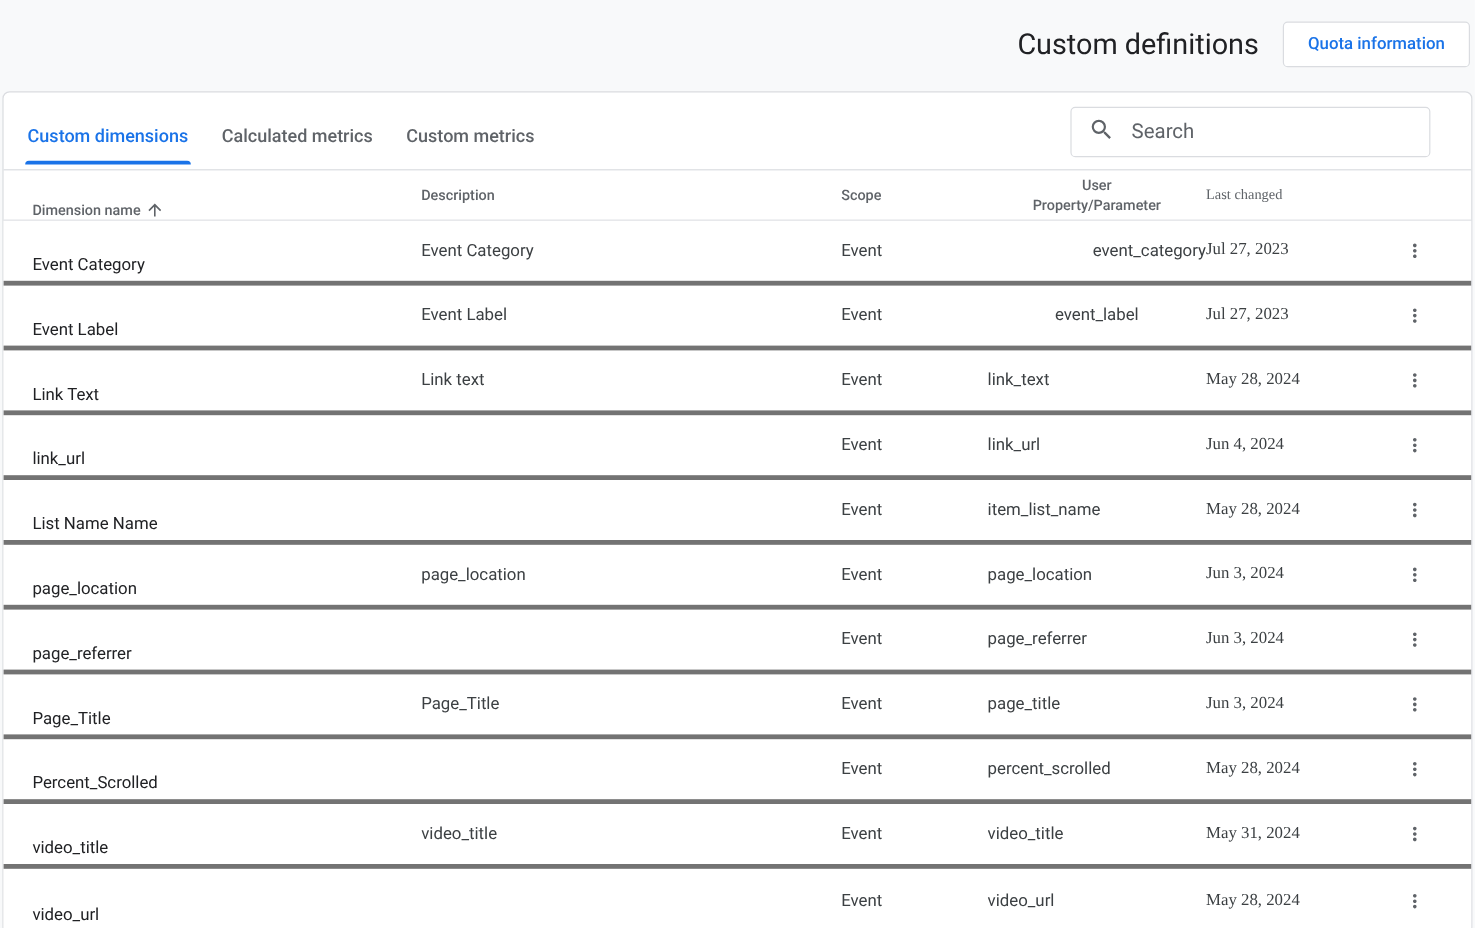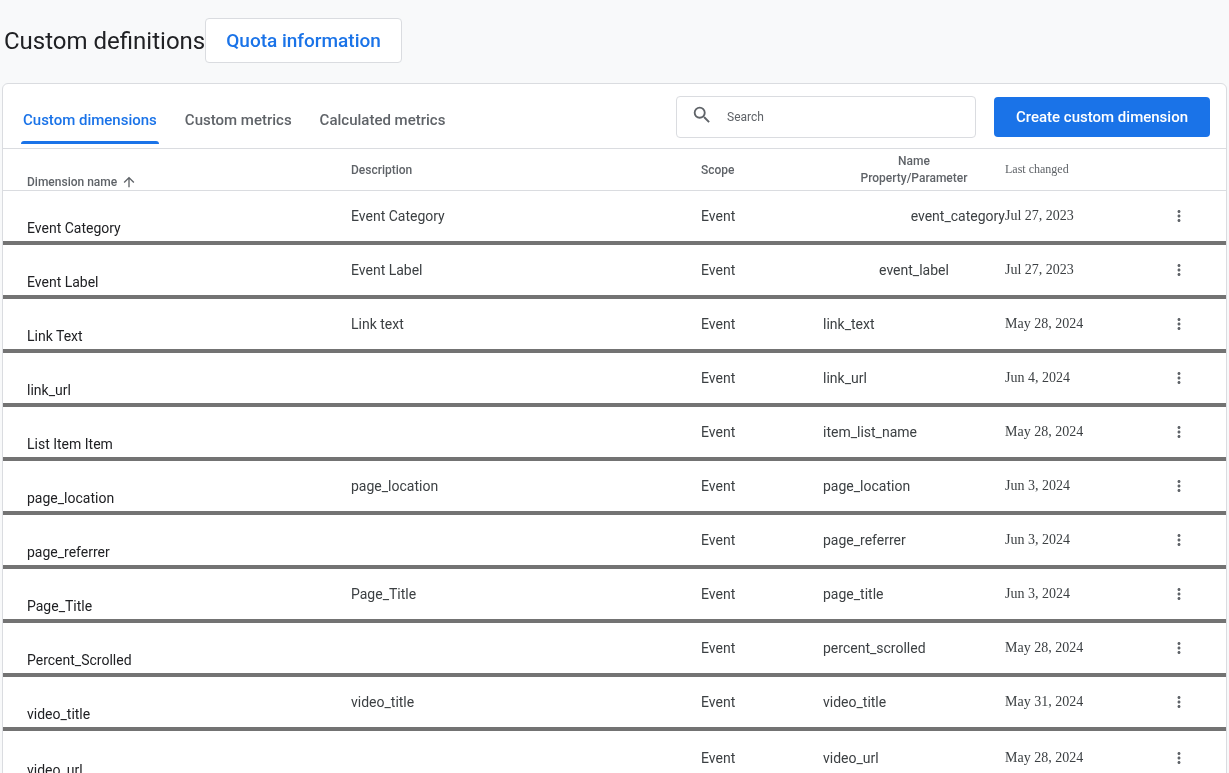--- a/index.html
+++ b/index.html
@@ -9,39 +9,40 @@
     }
     body {
       font-family: 'Google Sans', Roboto, Arial, sans-serif;
       background: #f8f9fa;
       color: #202124;
       width: 1229px;
     }
     .page-header {
       padding: 18px 0 20px 4px;
       display: flex;
-      justify-content: flex-start;
-      align-items: center;
+      justify-content: flex-end;
+      align-items: center;
+      gap: 20px;
     }
     .page-title {
       font-size: 24px;
       font-weight: 400;
       color: #202124;
     }
     .quota-btn {
       background: #fff;
       border: 1px solid #dadce0;
       border-radius: 4px;
       padding: 10px 20px;
       color: #1a73e8;
-      font-size: 19px;
+      font-size: 14px;
       font-weight: 500;
       cursor: pointer;
       font-family: inherit;
-      margin-right: 18px;
+      margin-right: 4px;
     }
     .card {
       background: #fff;
       border: 1px solid #dadce0;
       border-radius: 6px;
       margin: 0 2px;
     }
     .toolbar {
       display: flex;
       align-items: center;
@@ -92,21 +93,21 @@
     }
     .search-box svg {
       fill: #5f6368;
       width: 22px;
       height: 22px;
       margin-right: 14px;
     }
     .search-box input {
       border: none;
       outline: none;
-      font-size: 12px;
+      font-size: 17px;
       color: #202124;
       width: 100%;
       font-family: inherit;
     }
     .search-box input::placeholder {
       color: #5f6368;
     }
     .create-btn {
       background: #1a73e8;
       color: #fff;
@@ -191,46 +192,45 @@
 
 <div class="page-header">
   <h1 class="page-title">Custom definitions</h1>
   <button class="quota-btn">Quota information</button>
 </div>
 
 <div class="card">
   <div class="toolbar">
     <div class="tabs">
       <div class="tab active">Custom dimensions</div>
+      <div class="tab">Calculated metrics</div>
       <div class="tab">Custom metrics</div>
-      <div class="tab">Calculated metrics</div>
     </div>
     <div class="spacer"></div>
     <div class="search-box">
       <span>
         <svg viewBox="0 0 24 24">
             <path d="M15.5 14h-.79l-.28-.27A6.471 6.471 0 0016 9.5 6.5 6.5 0 109.5 16c1.61 0 3.09-.59 4.23-1.57l.27.28v.79l5 4.99L20.49 19l-4.99-5zm-6 0C7.01 14 5 11.99 5 9.5S7.01 5 9.5 5 14 7.01 14 9.5 11.99 14 9.5 14z"></path>
           </svg>
       </span>
       <input type="text" placeholder="Search" style="">
     </div>
-    <button class="create-btn">Create custom dimension</button>
   </div>
 
   <div class="table-head">
     <div class="col-head c-name">
       <span>Dimension name</span>
       <svg class="sort-arrow" viewBox="0 0 24 24">
           <path d="M4 12l1.41 1.41L11 7.83V20h2V7.83l5.58 5.59L20 12l-8-8-8 8z"></path>
         </svg>
     </div>
     <div class="col-head c-desc">Description</div>
     <div class="col-head c-scope">Scope</div>
     <div class="col-head c-prop two-line">
-      <span>Name</span>
+      <span>User</span>
       <span>Property/Parameter</span>
     </div>
     <div class="col-head c-date">Last changed</div>
     <div class="col-head c-act"></div>
   </div>
 
   <div id="table-rows">
       <div class="row">
         <div class="cell c-name">Event Category</div>
         <div class="cell c-desc">Event Category</div>
@@ -281,21 +281,21 @@
         <div class="cell c-date">Jun 4, 2024</div>
         <div class="cell c-act">
           <div class="more-btn">
             <svg viewBox="0 0 24 24">
               <path d="M12 8c1.1 0 2-.9 2-2s-.9-2-2-2-2 .9-2 2 .9 2 2 2zm0 2c-1.1 0-2 .9-2 2s.9 2 2 2 2-.9 2-2-.9-2-2-2zm0 6c-1.1 0-2 .9-2 2s.9 2 2 2 2-.9 2-2-.9-2-2-2z"></path>
             </svg>
           </div>
         </div>
       </div>
       <div class="row">
-        <div class="cell c-name">List Item Item</div>
+        <div class="cell c-name">List Name Name</div>
         <div class="cell c-desc"></div>
         <div class="cell c-scope">Event</div>
         <div class="cell c-prop" style="text-align: left;">item_list_name</div>
         <div class="cell c-date">May 28, 2024</div>
         <div class="cell c-act">
           <div class="more-btn">
             <svg viewBox="0 0 24 24">
               <path d="M12 8c1.1 0 2-.9 2-2s-.9-2-2-2-2 .9-2 2 .9 2 2 2zm0 2c-1.1 0-2 .9-2 2s.9 2 2 2 2-.9 2-2-.9-2-2-2zm0 6c-1.1 0-2 .9-2 2s.9 2 2 2 2-.9 2-2-.9-2-2-2z"></path>
             </svg>
           </div>

